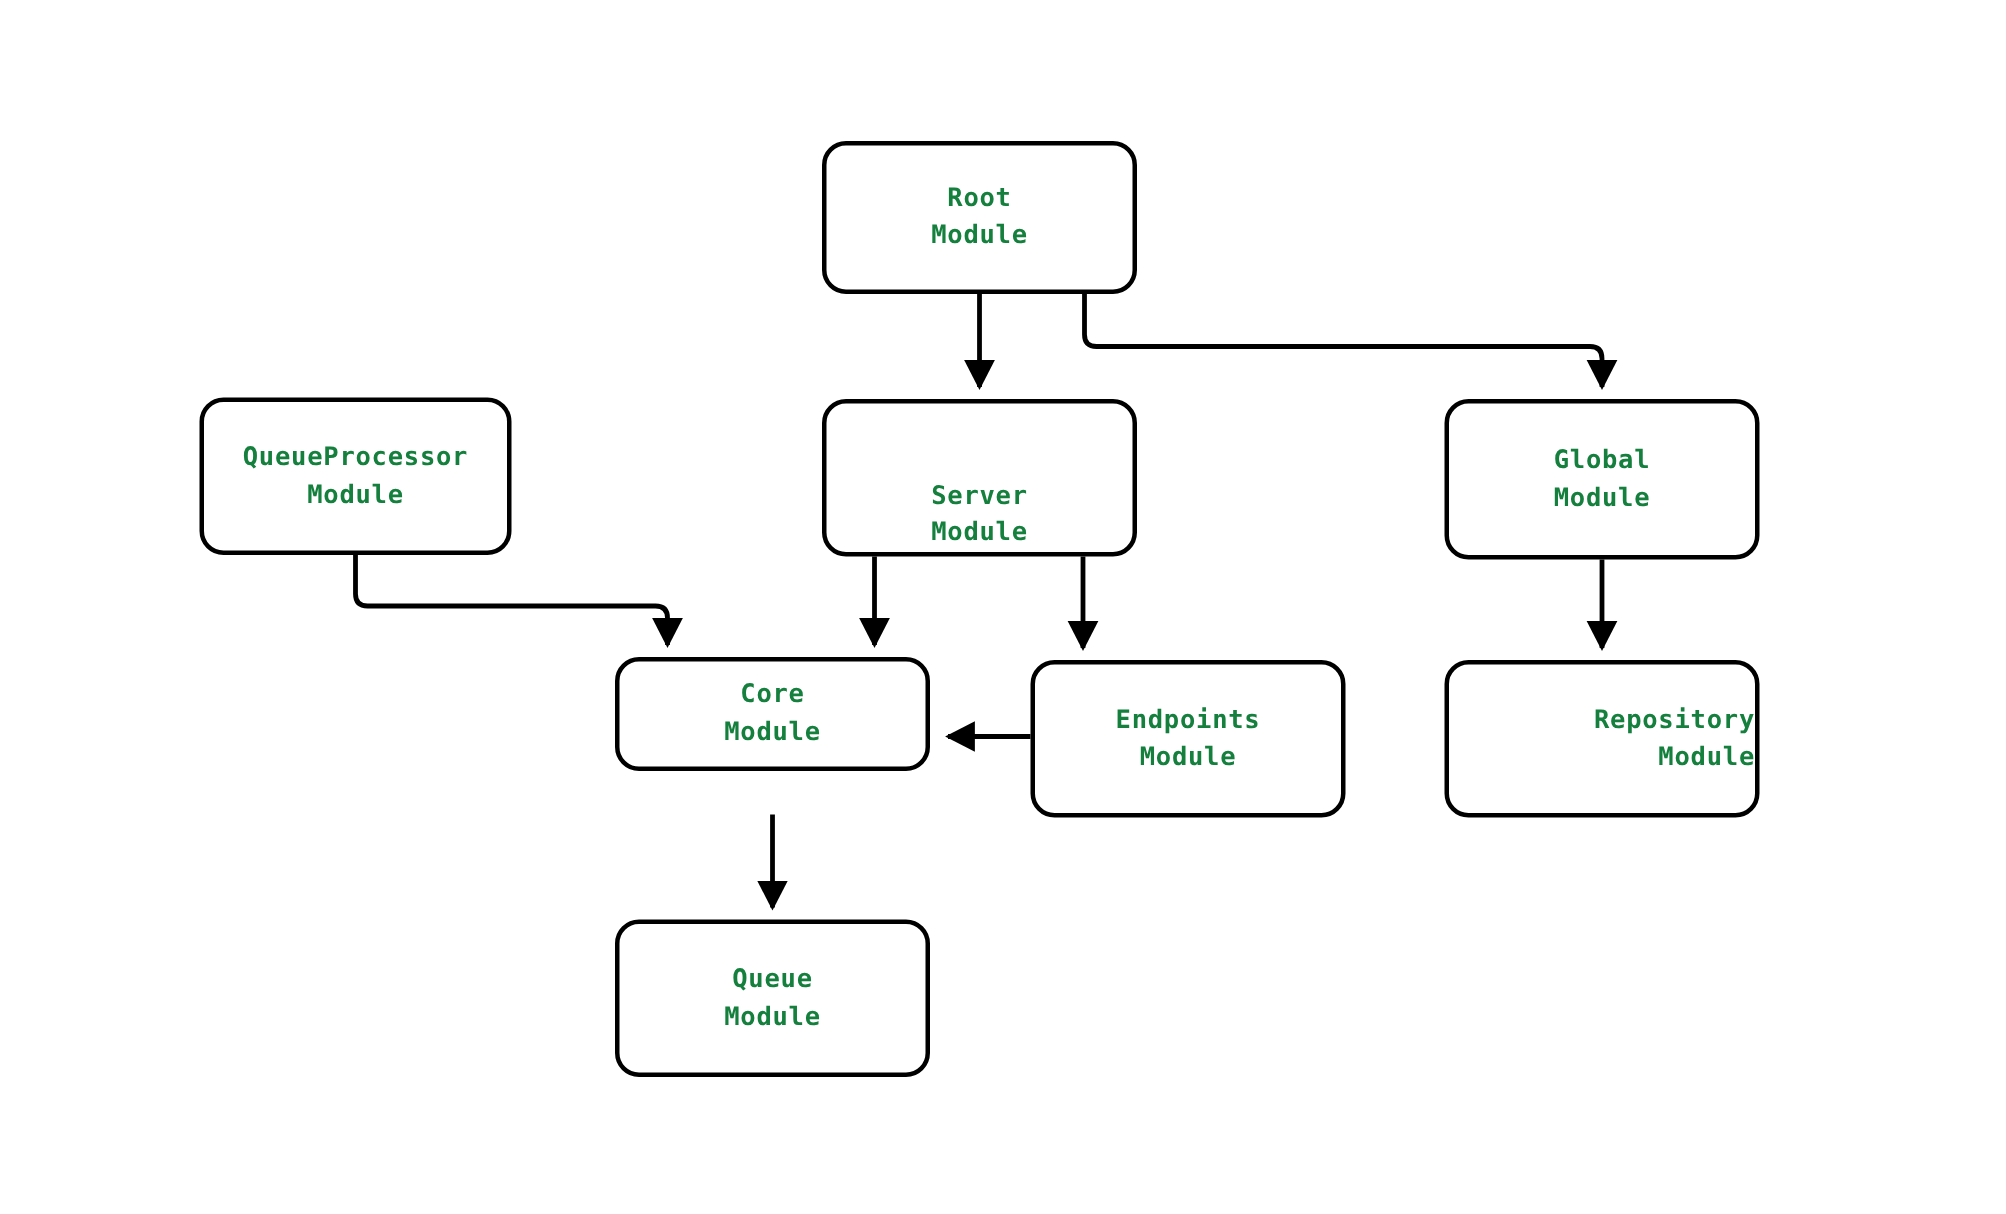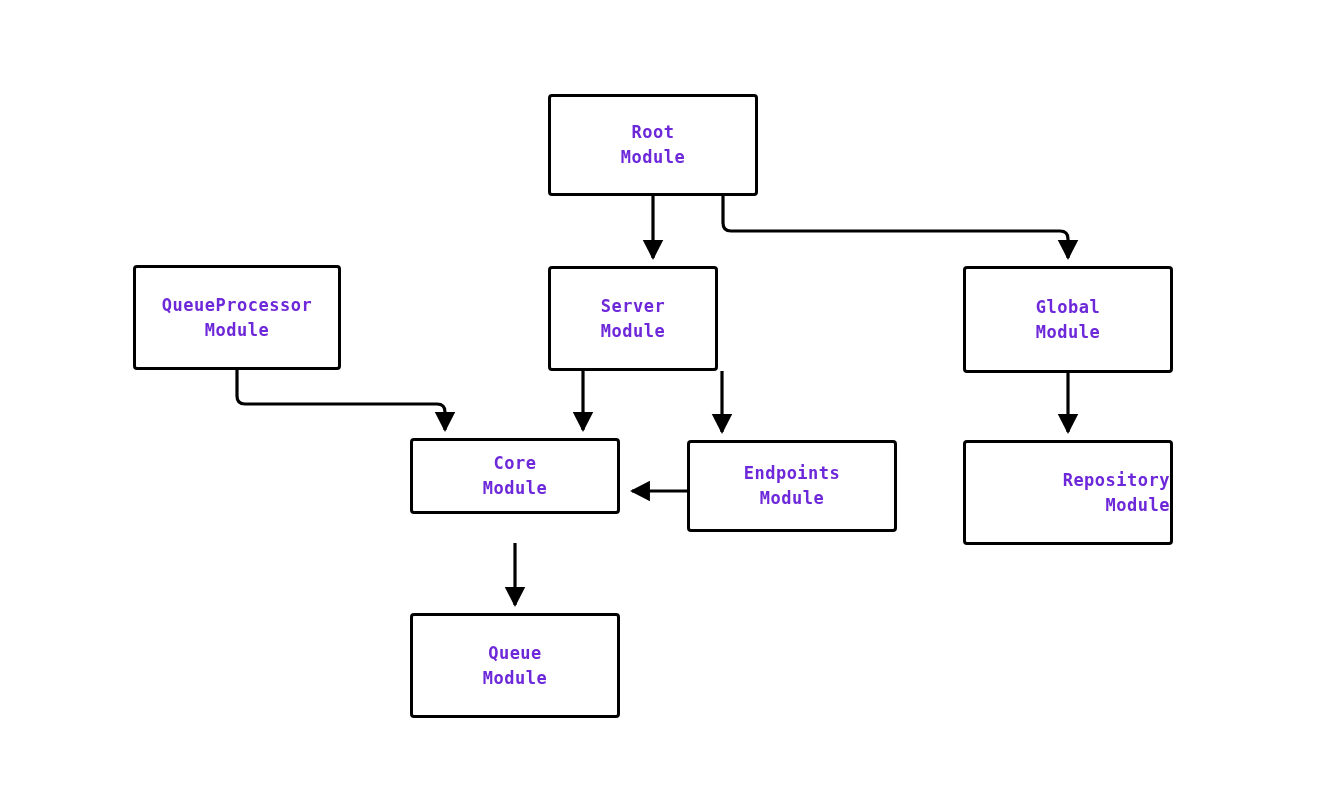--- a/index.html
+++ b/index.html
@@ -27,27 +27,27 @@
     top: 0;
     width: 1337px;
     height: 809px;
     display: block;
   }
   .node-box {
     position: absolute;
     box-sizing: border-box;
     background: #ffffff;
     border: 3px solid #000000;
-    border-radius: 4px;
+    border-radius: 16px;
     display: flex;
     flex-direction: column;
     align-items: center;
     justify-content: center;
     line-height: 1.45;
-    color: #6d28d9;
+    color: #15803d;
     font-size: 17px;
     font-weight: 700;
     letter-spacing: 0.5px;
     text-align: center;
     white-space: pre;
   }
   .node-line { display: block; }
 </style>
 </head>
 <body>
@@ -85,36 +85,36 @@
   <div class="node-box" style="left: 548px; top: 94px; width: 210px; height: 102px;">
     <span class="node-line">Root</span>
     <span class="node-line">Module</span>
   </div>
 
   <div class="node-box" style="left: 133px; top: 265px; width: 208px; height: 105px;">
     <span class="node-line">QueueProcessor</span>
     <span class="node-line">Module</span>
   </div>
 
-  <div class="node-box" style="left: 548px; top: 266px; width: 170px; height: 105px;">
+  <div class="node-box" style="left: 548px; top: 266px; width: 210px; height: 105px; justify-content: flex-end;">
     <span class="node-line">Server</span>
     <span class="node-line">Module</span>
   </div>
 
   <div class="node-box" style="left: 963px; top: 266px; width: 210px; height: 107px;">
     <span class="node-line">Global</span>
     <span class="node-line">Module</span>
   </div>
 
   <div class="node-box" style="left: 410px; top: 438px; width: 210px; height: 76px;">
     <span class="node-line">Core</span>
     <span class="node-line">Module</span>
   </div>
 
-  <div class="node-box" style="left: 687px; top: 440px; width: 210px; height: 92px;">
+  <div class="node-box" style="left: 687px; top: 440px; width: 210px; height: 105px;">
     <span class="node-line">Endpoints</span>
     <span class="node-line">Module</span>
   </div>
 
   <div class="node-box" style="left: 963px; top: 440px; width: 210px; height: 105px; align-items: flex-end;">
     <span class="node-line">Repository</span>
     <span class="node-line">Module</span>
   </div>
 
   <div class="node-box" style="left: 410px; top: 613px; width: 210px; height: 105px;">

